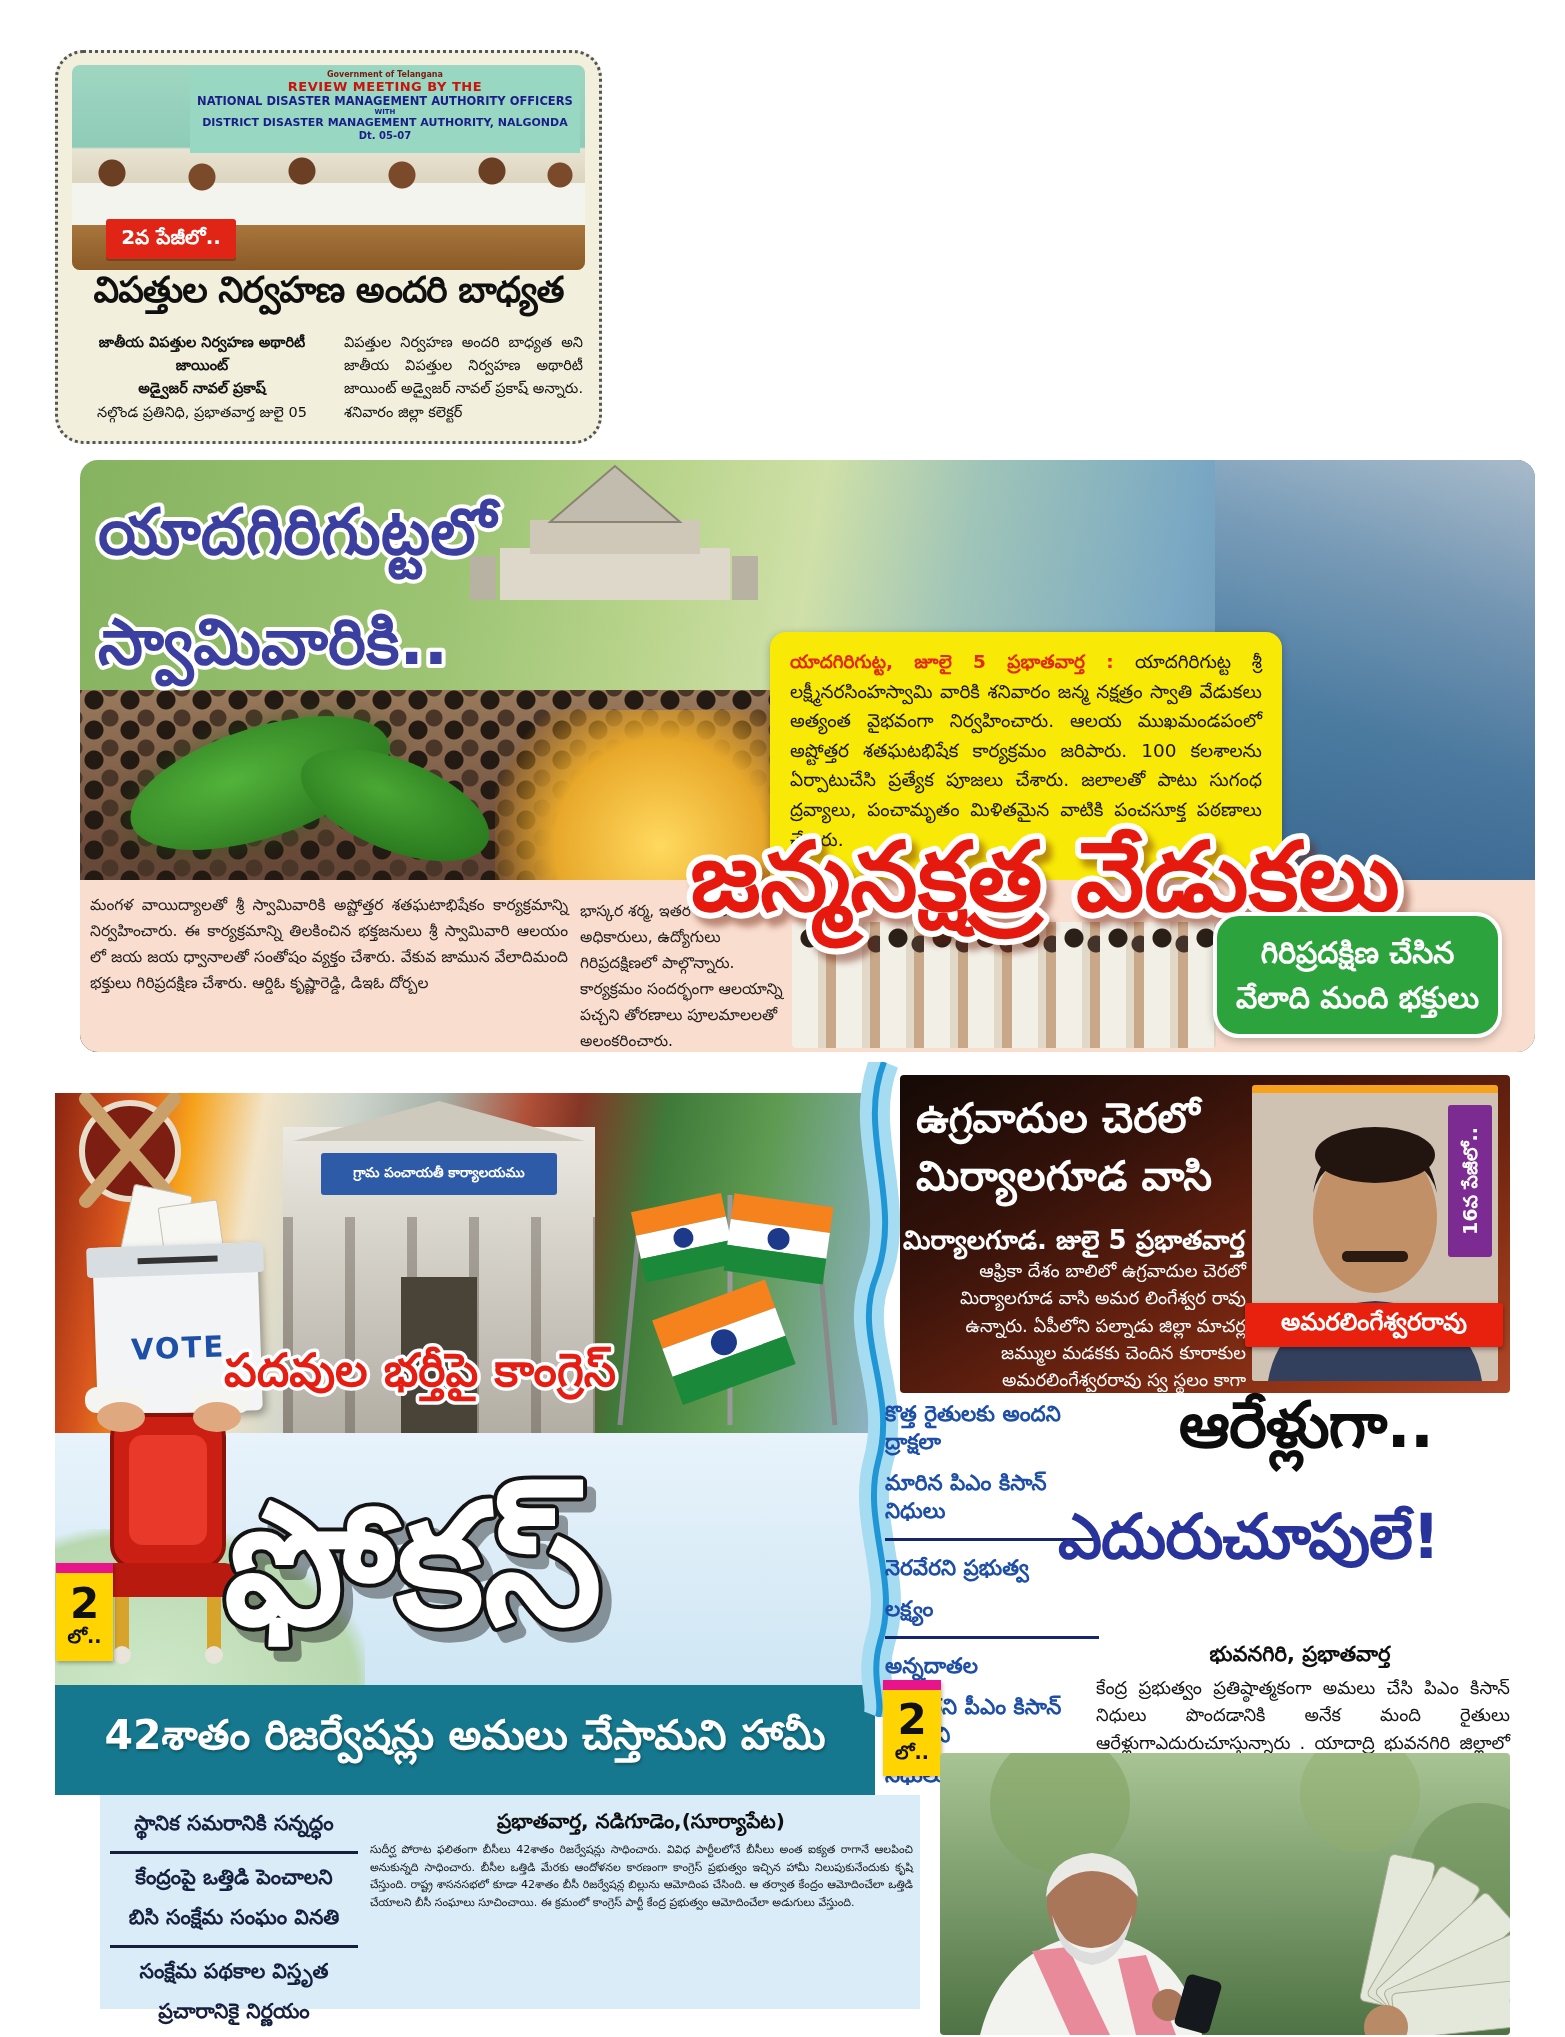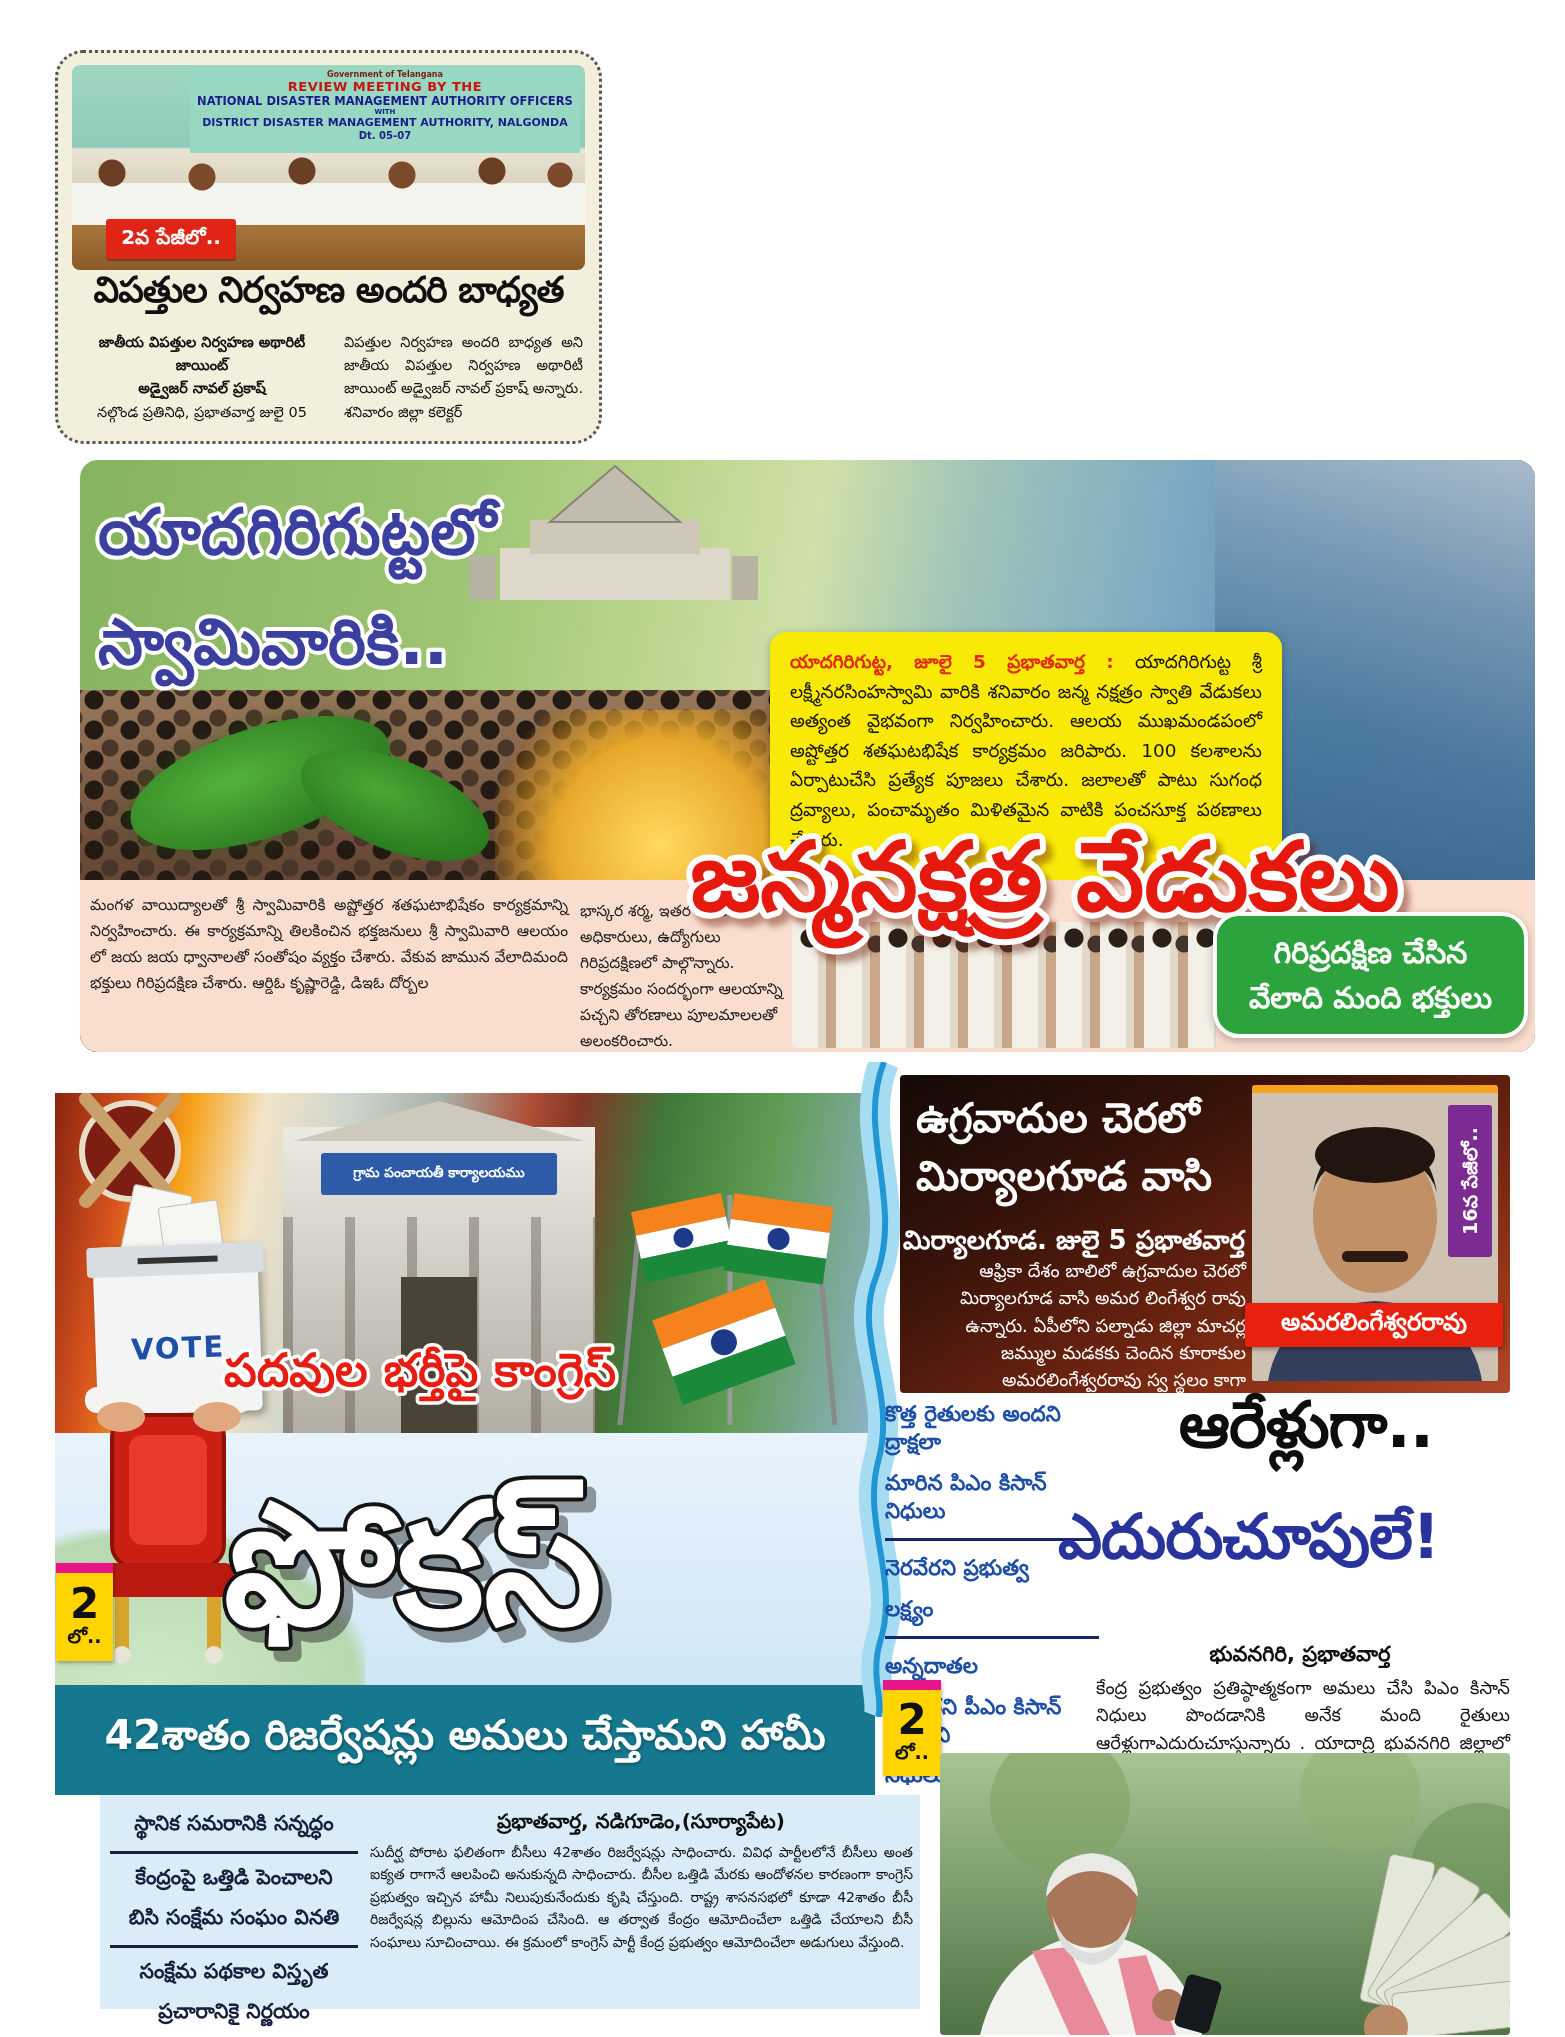--- a/index.html
+++ b/index.html
@@ -95,21 +95,21 @@
   .fcol1{position:absolute;left:10px;top:432px;width:478px;font-size:15.5px;line-height:1.68;
          text-align:justify;color:#1c1c1c;}
   .fcol2{position:absolute;left:500px;top:438px;width:206px;font-size:15.5px;line-height:1.68;color:#1c1c1c;}
   .fproc{position:absolute;left:712px;top:462px;width:424px;height:126px;border-radius:4px;
     background:
       radial-gradient(circle at 18px 16px,#2a2018 9px,transparent 10px) 0 0/44px 126px,
       radial-gradient(circle at 40px 22px,#44332a 8px,transparent 9px) 0 0/44px 126px,
       repeating-linear-gradient(90deg,#f2efe6 0 26px,#e2d8c8 26px 34px,#c8a888 34px 44px),
       linear-gradient(#cdd6de,#b8c2cc);}
   .fhead{position:absolute;left:470px;top:322px;filter:drop-shadow(6px 8px 3px rgba(110,30,10,.45));}
-  .fgreen{position:absolute;left:1133px;top:452px;width:315px;height:126px;background:#2da33d;
+  .fgreen{position:absolute;left:1133px;top:452px;width:289px;height:126px;background:#2da33d;
           border:4px solid #fff;border-radius:26px;color:#fff;display:flex;flex-direction:column;
           align-items:center;justify-content:center;font-size:30px;font-weight:bold;line-height:1.5;
           box-sizing:border-box;box-shadow:0 3px 8px rgba(0,0,0,.25);}
 
   
   .cong{position:absolute;left:55px;top:1093px;width:820px;height:944px;}
   .cimg{position:absolute;left:0;top:0;width:100%;height:340px;overflow:hidden;
     background:linear-gradient(100deg,#8a2410 0%,#d8541e 9%,#f6a21b 16%,#f2e4c8 24%,#cdd4cc 34%,
       #a8b2a8 44%,#b05038 54%,#843626 60%,#3f7a3a 70%,#5e9a50 82%,#8fb3c8 100%);}
   .csym{position:absolute;left:15px;top:-2px;width:120px;height:120px;}
@@ -148,21 +148,21 @@
   .cbadge{position:absolute;left:1px;top:470px;width:57px;height:98px;}
   .cstrip{position:absolute;left:0;top:592px;width:100%;height:110px;background:#15788e;color:#fff;
           display:flex;align-items:center;justify-content:center;font-size:41px;font-weight:bold;
           text-shadow:1px 2px 3px rgba(0,0,0,.3);}
   .cbody{position:absolute;left:0;top:702px;width:100%;height:214px;background:#d9ecf8;margin-left:45px;}
   .cbul{position:absolute;left:10px;top:16px;width:248px;display:flex;flex-direction:column;gap:11px;
         font-size:20.5px;font-weight:bold;color:#16203e;text-align:center;}
   .cbul .u{border-bottom:3px solid #16203e;padding-bottom:11px;}
   .cdate{position:absolute;left:272px;top:14px;width:538px;text-align:center;font-weight:bold;
          font-size:20px;color:#101010;}
-  .cpara{position:absolute;left:270px;top:46px;width:543px;font-size:14px;line-height:1.6;
+  .cpara{position:absolute;left:270px;top:46px;width:543px;font-size:11px;line-height:1.6;
          text-align:justify;color:#141414;}
 
   
   .wave{position:absolute;left:838px;top:1062px;width:80px;height:655px;}
 
   
   .terror{position:absolute;left:900px;top:1075px;width:610px;height:318px;border-radius:4px;
           background:linear-gradient(150deg,#140a06 0%,#35120a 30%,#6e2410 62%,#9c3a1a 86%,#b0482a 100%);}
   .thead{position:absolute;left:16px;top:14px;width:335px;color:#fff;font-size:41px;font-weight:bold;line-height:1.42;}
   .tdate{position:absolute;left:0;top:150px;width:345px;text-align:right;color:#fff;font-weight:bold;font-size:26px;}

